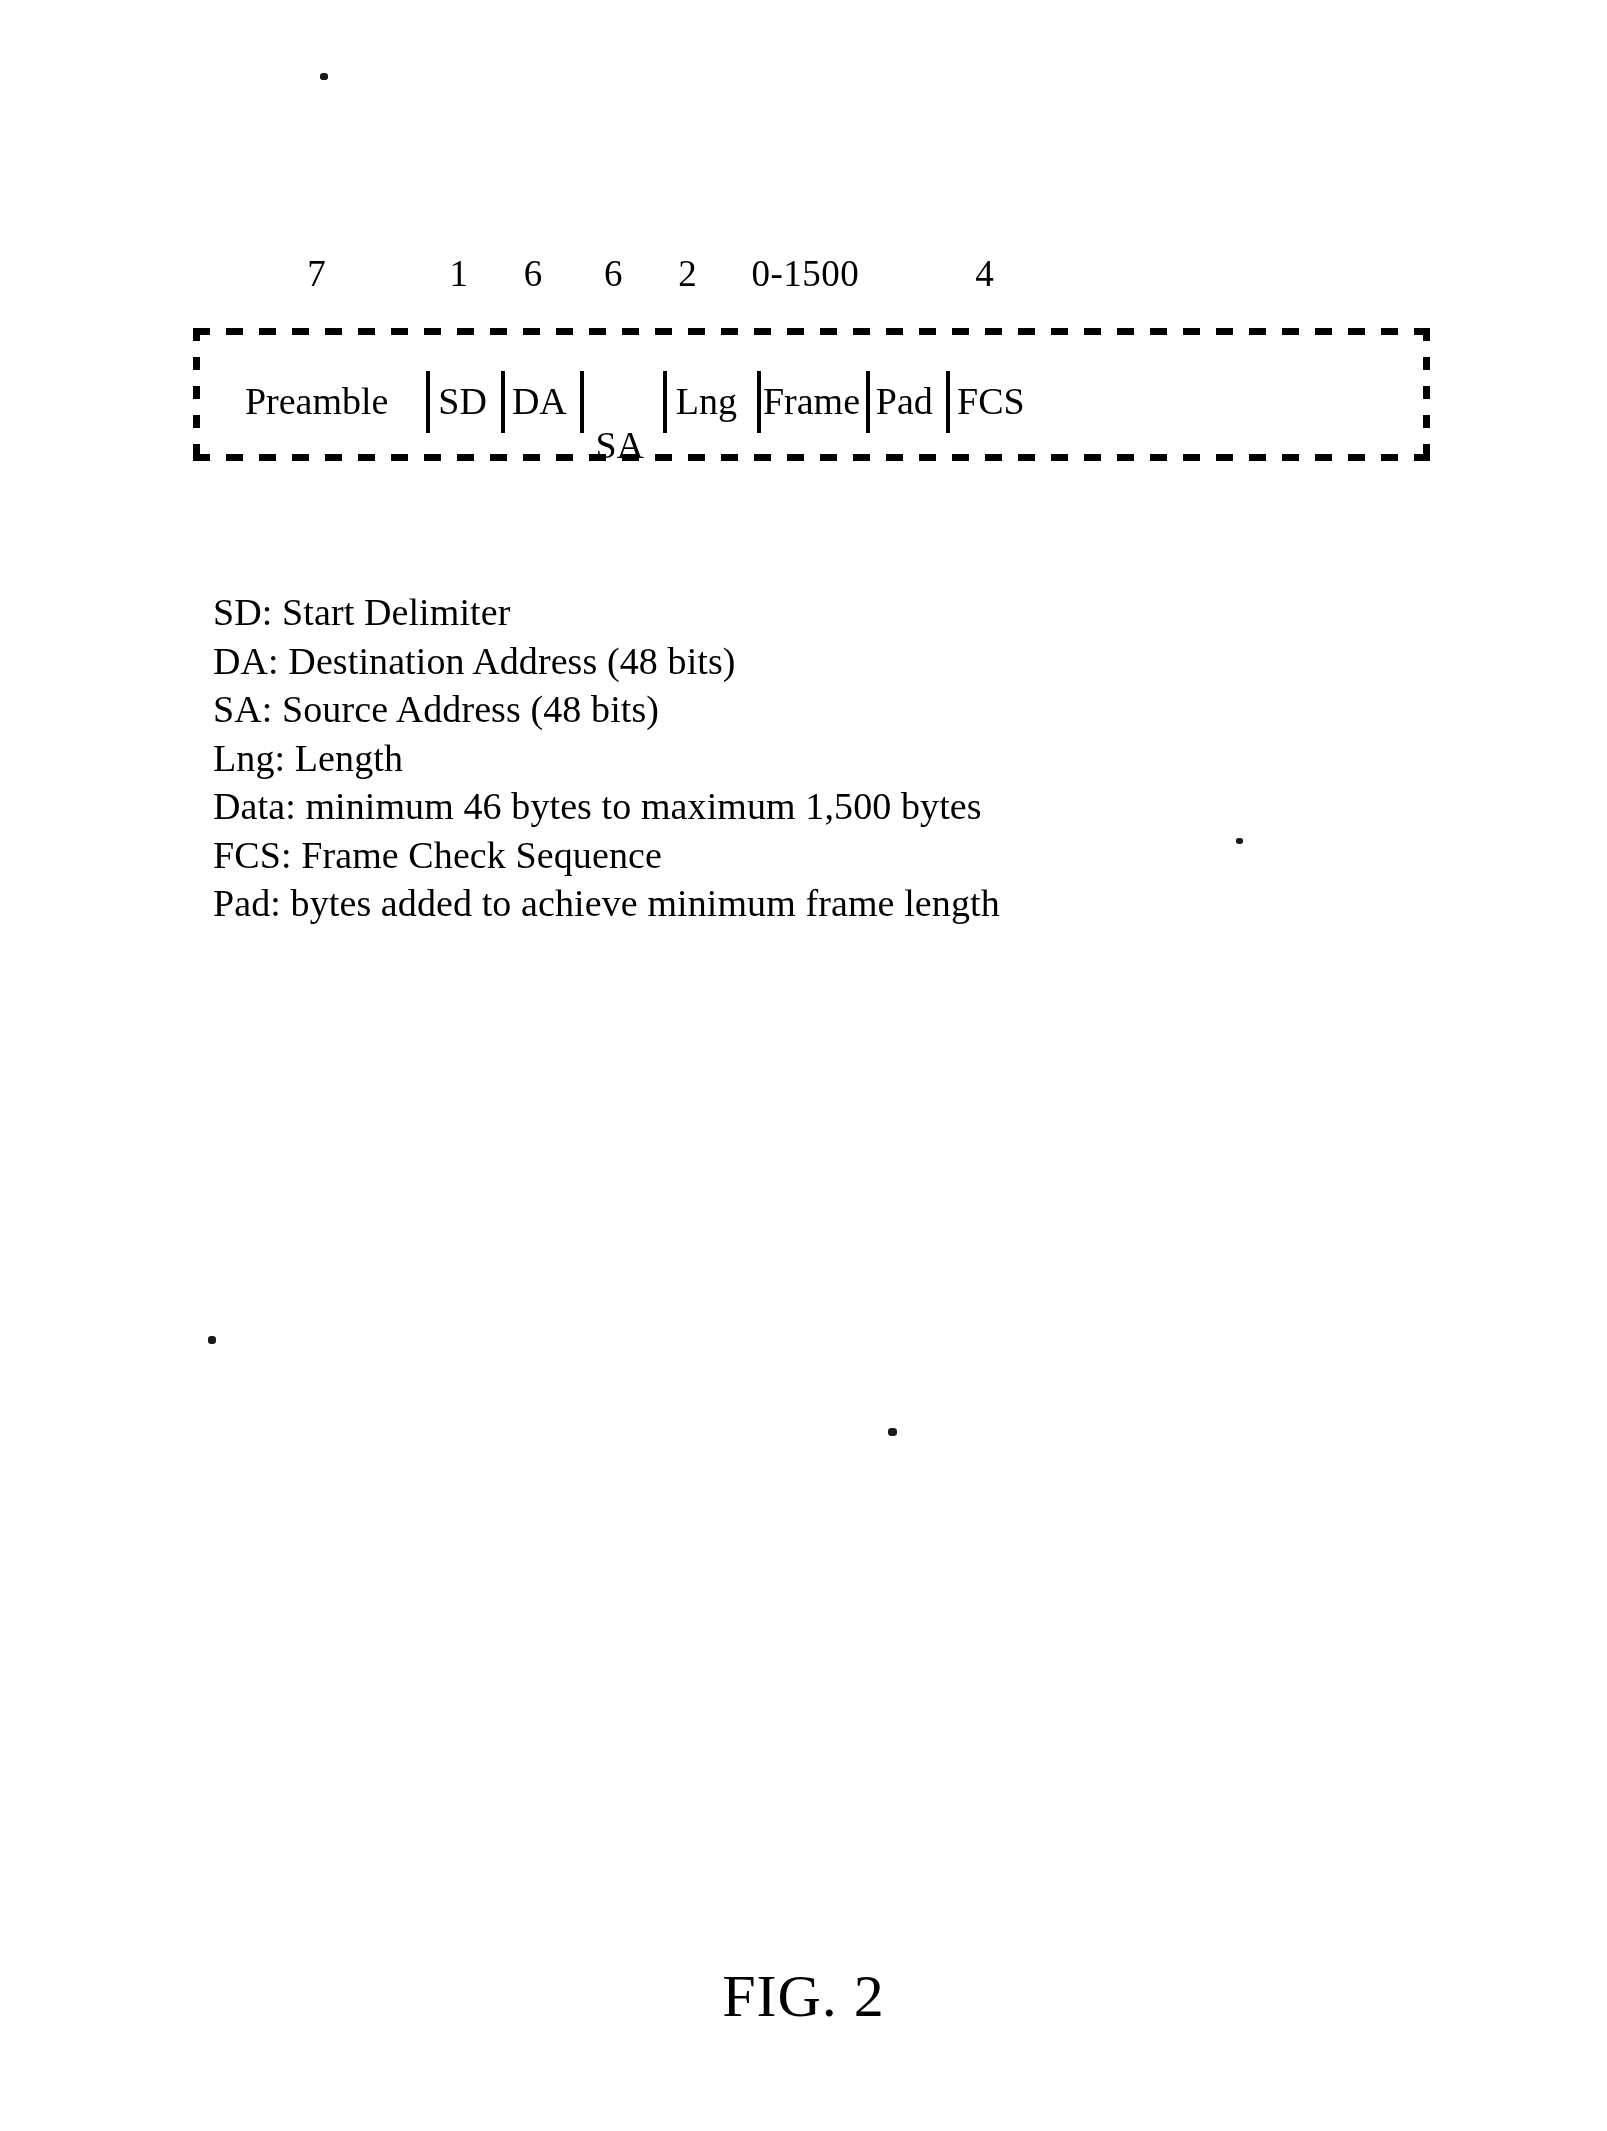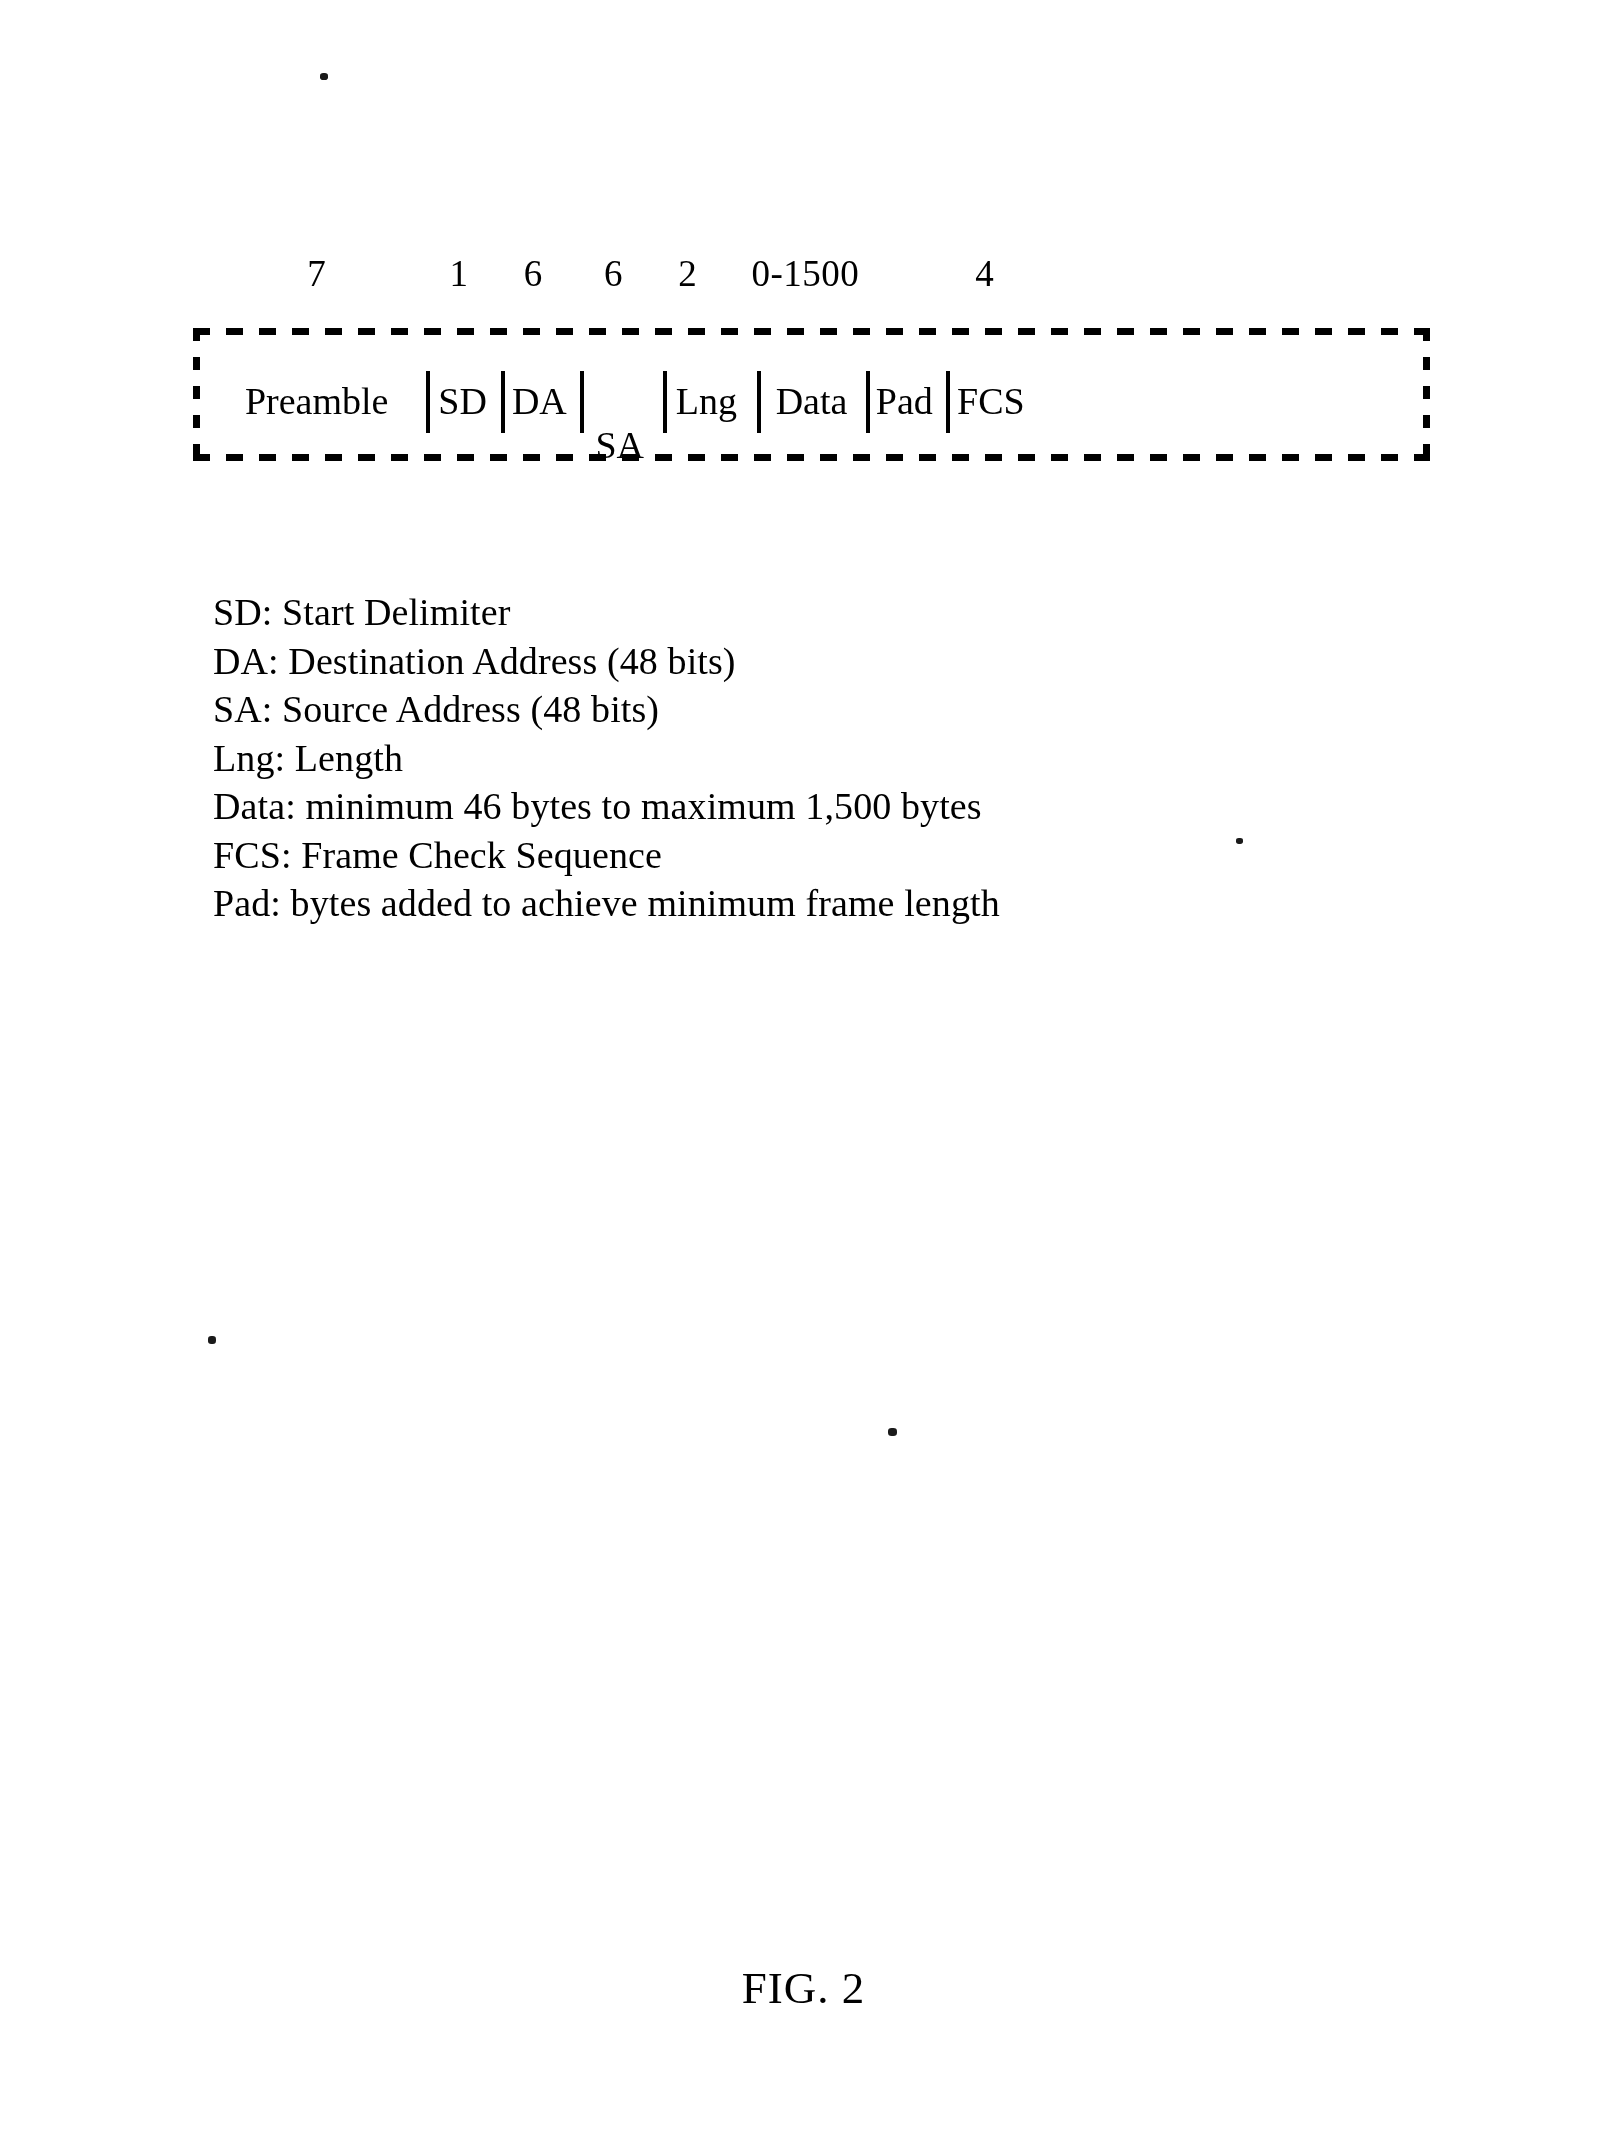--- a/index.html
+++ b/index.html
@@ -109,21 +109,21 @@
     letter-spacing: 0.1px;
   }
 
   
   #figure-caption {
     position: absolute;
     left: 0;
     top: 1962px;
     width: 1607px;
     text-align: center;
-    font-size: 45px;
+    font-size: 60px;
     letter-spacing: 1px;
   }
 </style>
 </head>
 <body>
 
 <div id="artifact-layer">
     <div class="speck" style="left: 320px; top: 73px; width: 8px; height: 7px;"></div>
     <div class="speck" style="left: 1236px; top: 838px; width: 7px; height: 6px;"></div>
     <div class="speck" style="left: 208px; top: 1336px; width: 8px; height: 8px;"></div>
@@ -150,21 +150,21 @@
     <div class="field-sep" style="left: 31.3%;"></div>
     <div class="field-sep" style="left: 38%;"></div>
     <div class="field-sep" style="left: 45.6%;"></div>
     <div class="field-sep" style="left: 54.4%;"></div>
     <div class="field-sep" style="left: 60.9%;"></div>
     <div class="field-label" style="left: 10%;">Preamble</div>
     <div class="field-label" style="left: 21.8%;">SD</div>
     <div class="field-label" style="left: 28%; text-align: right;">DA</div>
     <div class="field-label" style="left: 34.5%; margin-top: 44px;">SA</div>
     <div class="field-label" style="left: 41.5%;">Lng</div>
-    <div class="field-label" style="left: 50%;">Data</div>
+    <div class="field-label" style="left: 50%;">Frame</div>
     <div class="field-label" style="left: 57.5%;">Pad</div>
     <div class="field-label" style="left: 64.5%;">FCS</div>
   </div>
 
 <div id="legend">
     <div class="legend-line">SD:  Start Delimiter</div>
     <div class="legend-line">DA:  Destination Address (48 bits)</div>
     <div class="legend-line">SA:  Source Address (48 bits)</div>
     <div class="legend-line">Lng:  Length</div>
     <div class="legend-line">Data:  minimum 46 bytes to maximum 1,500 bytes</div>

